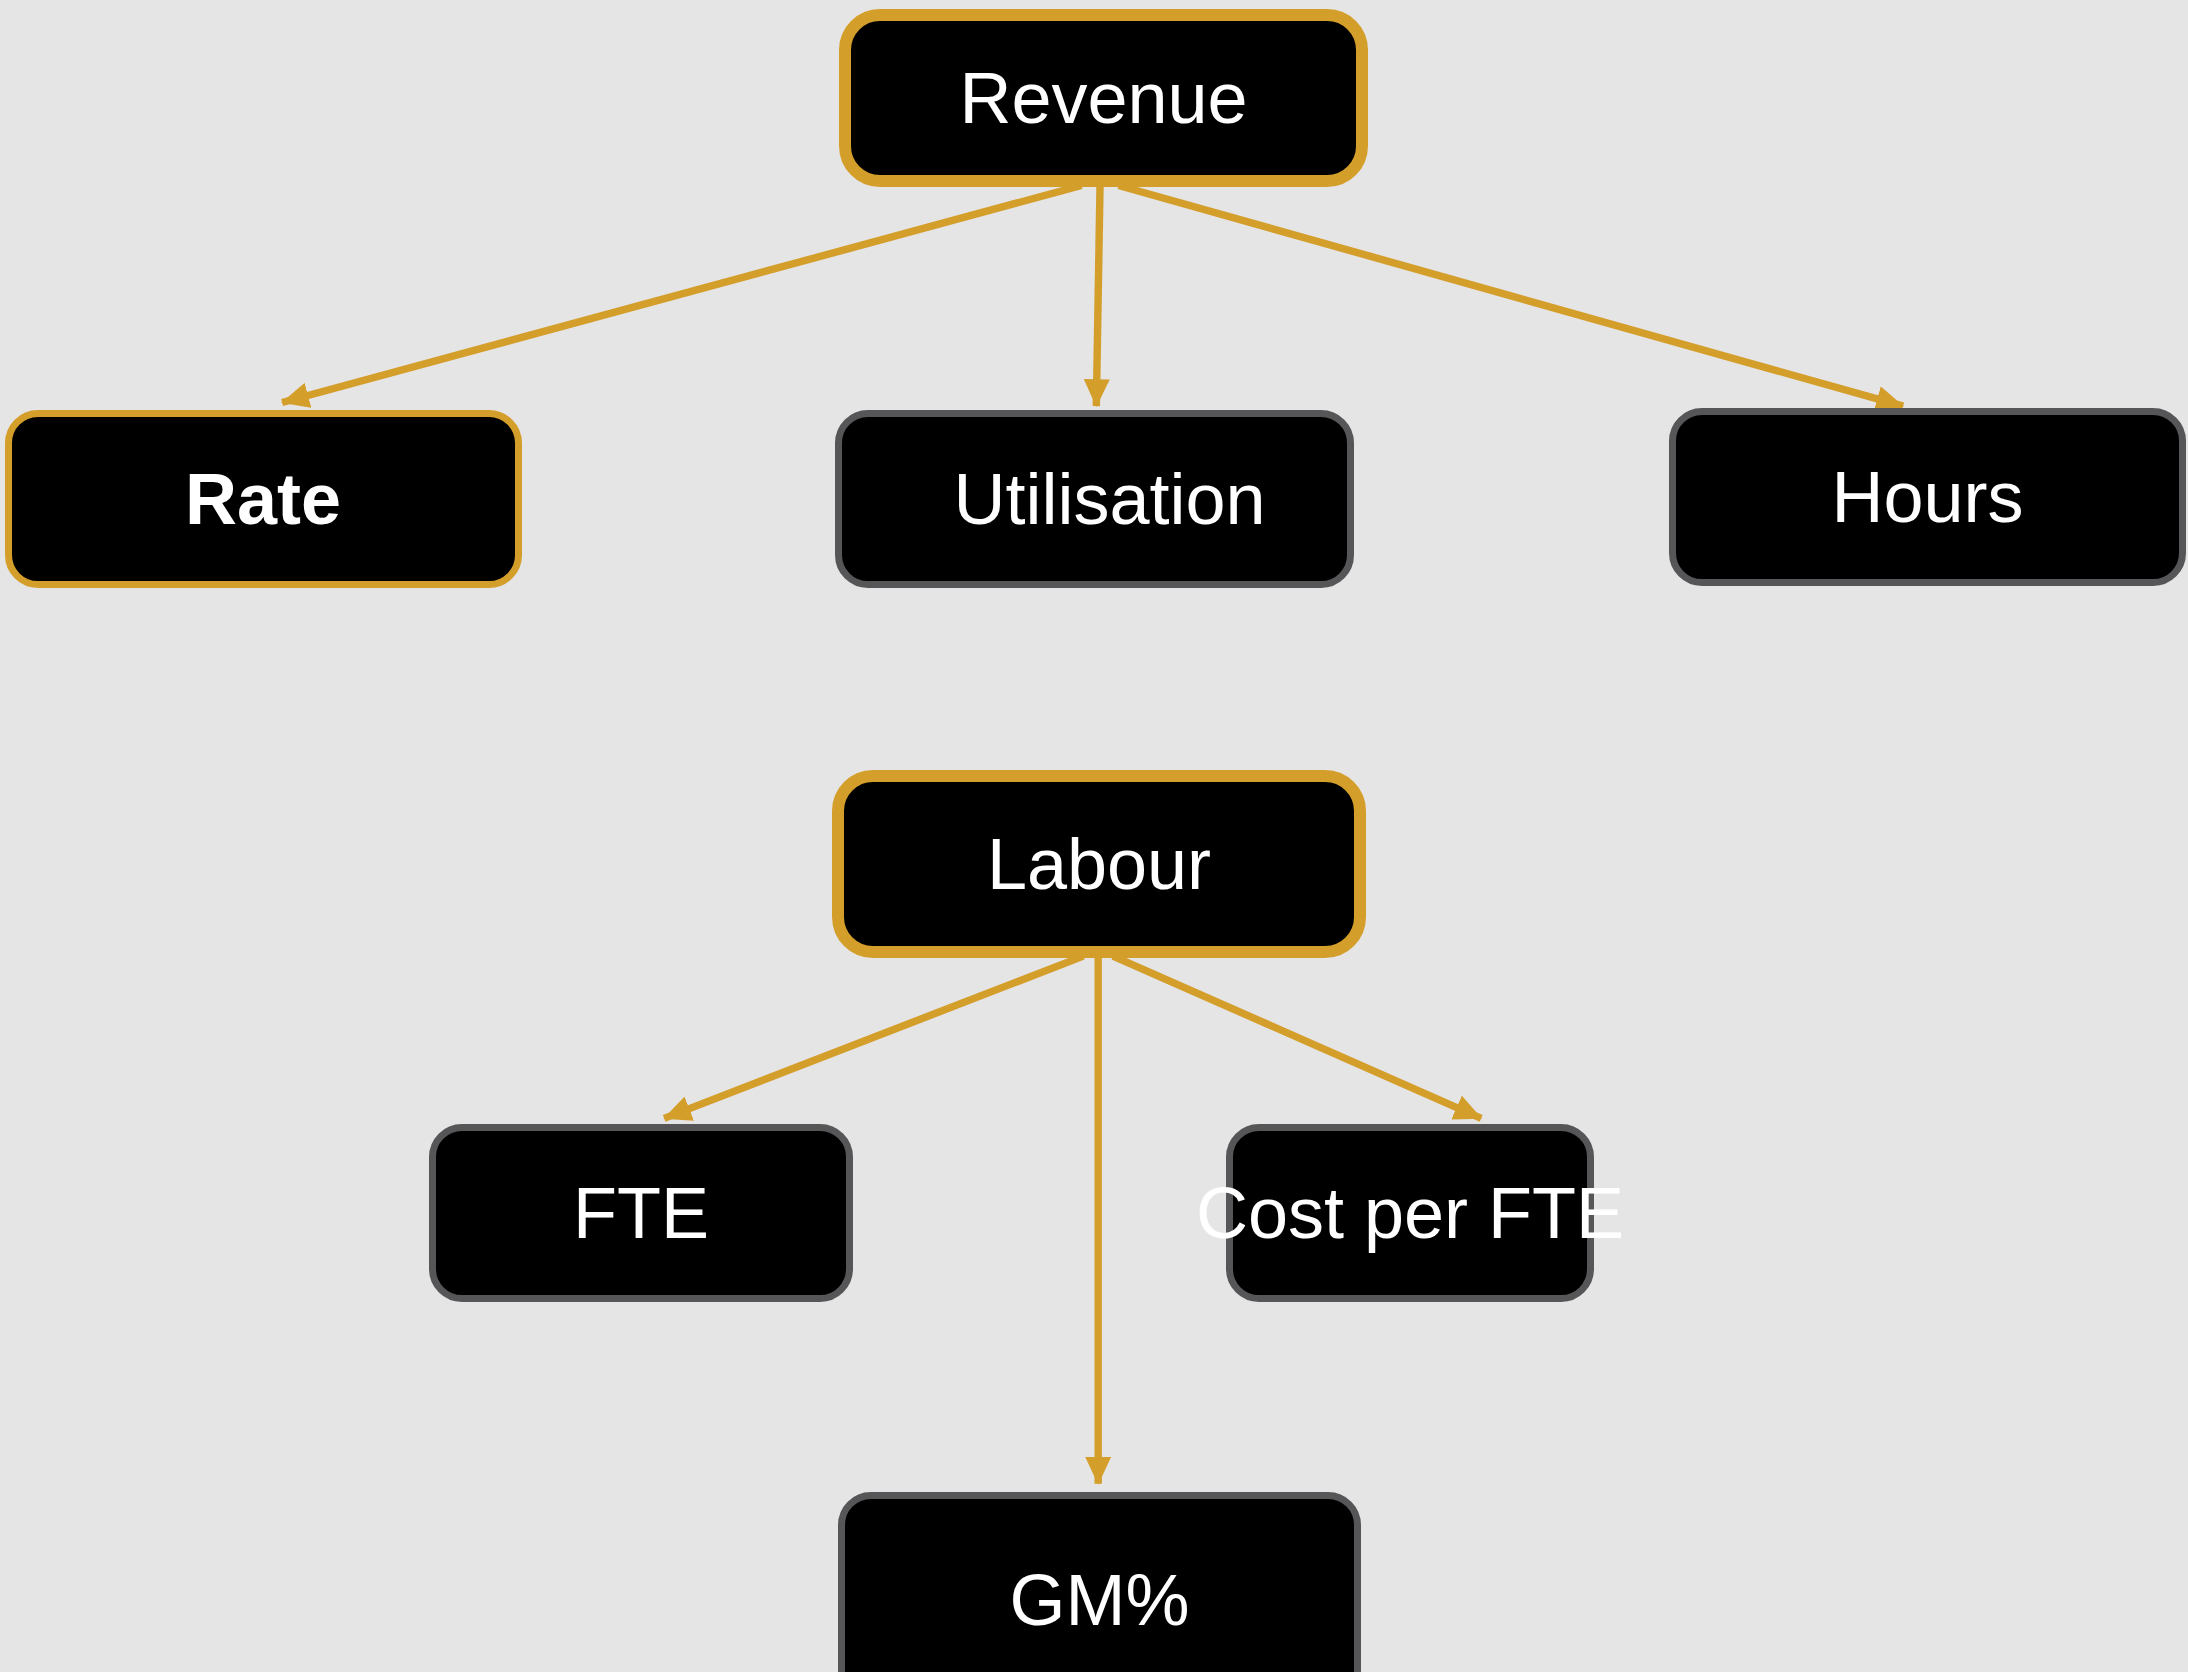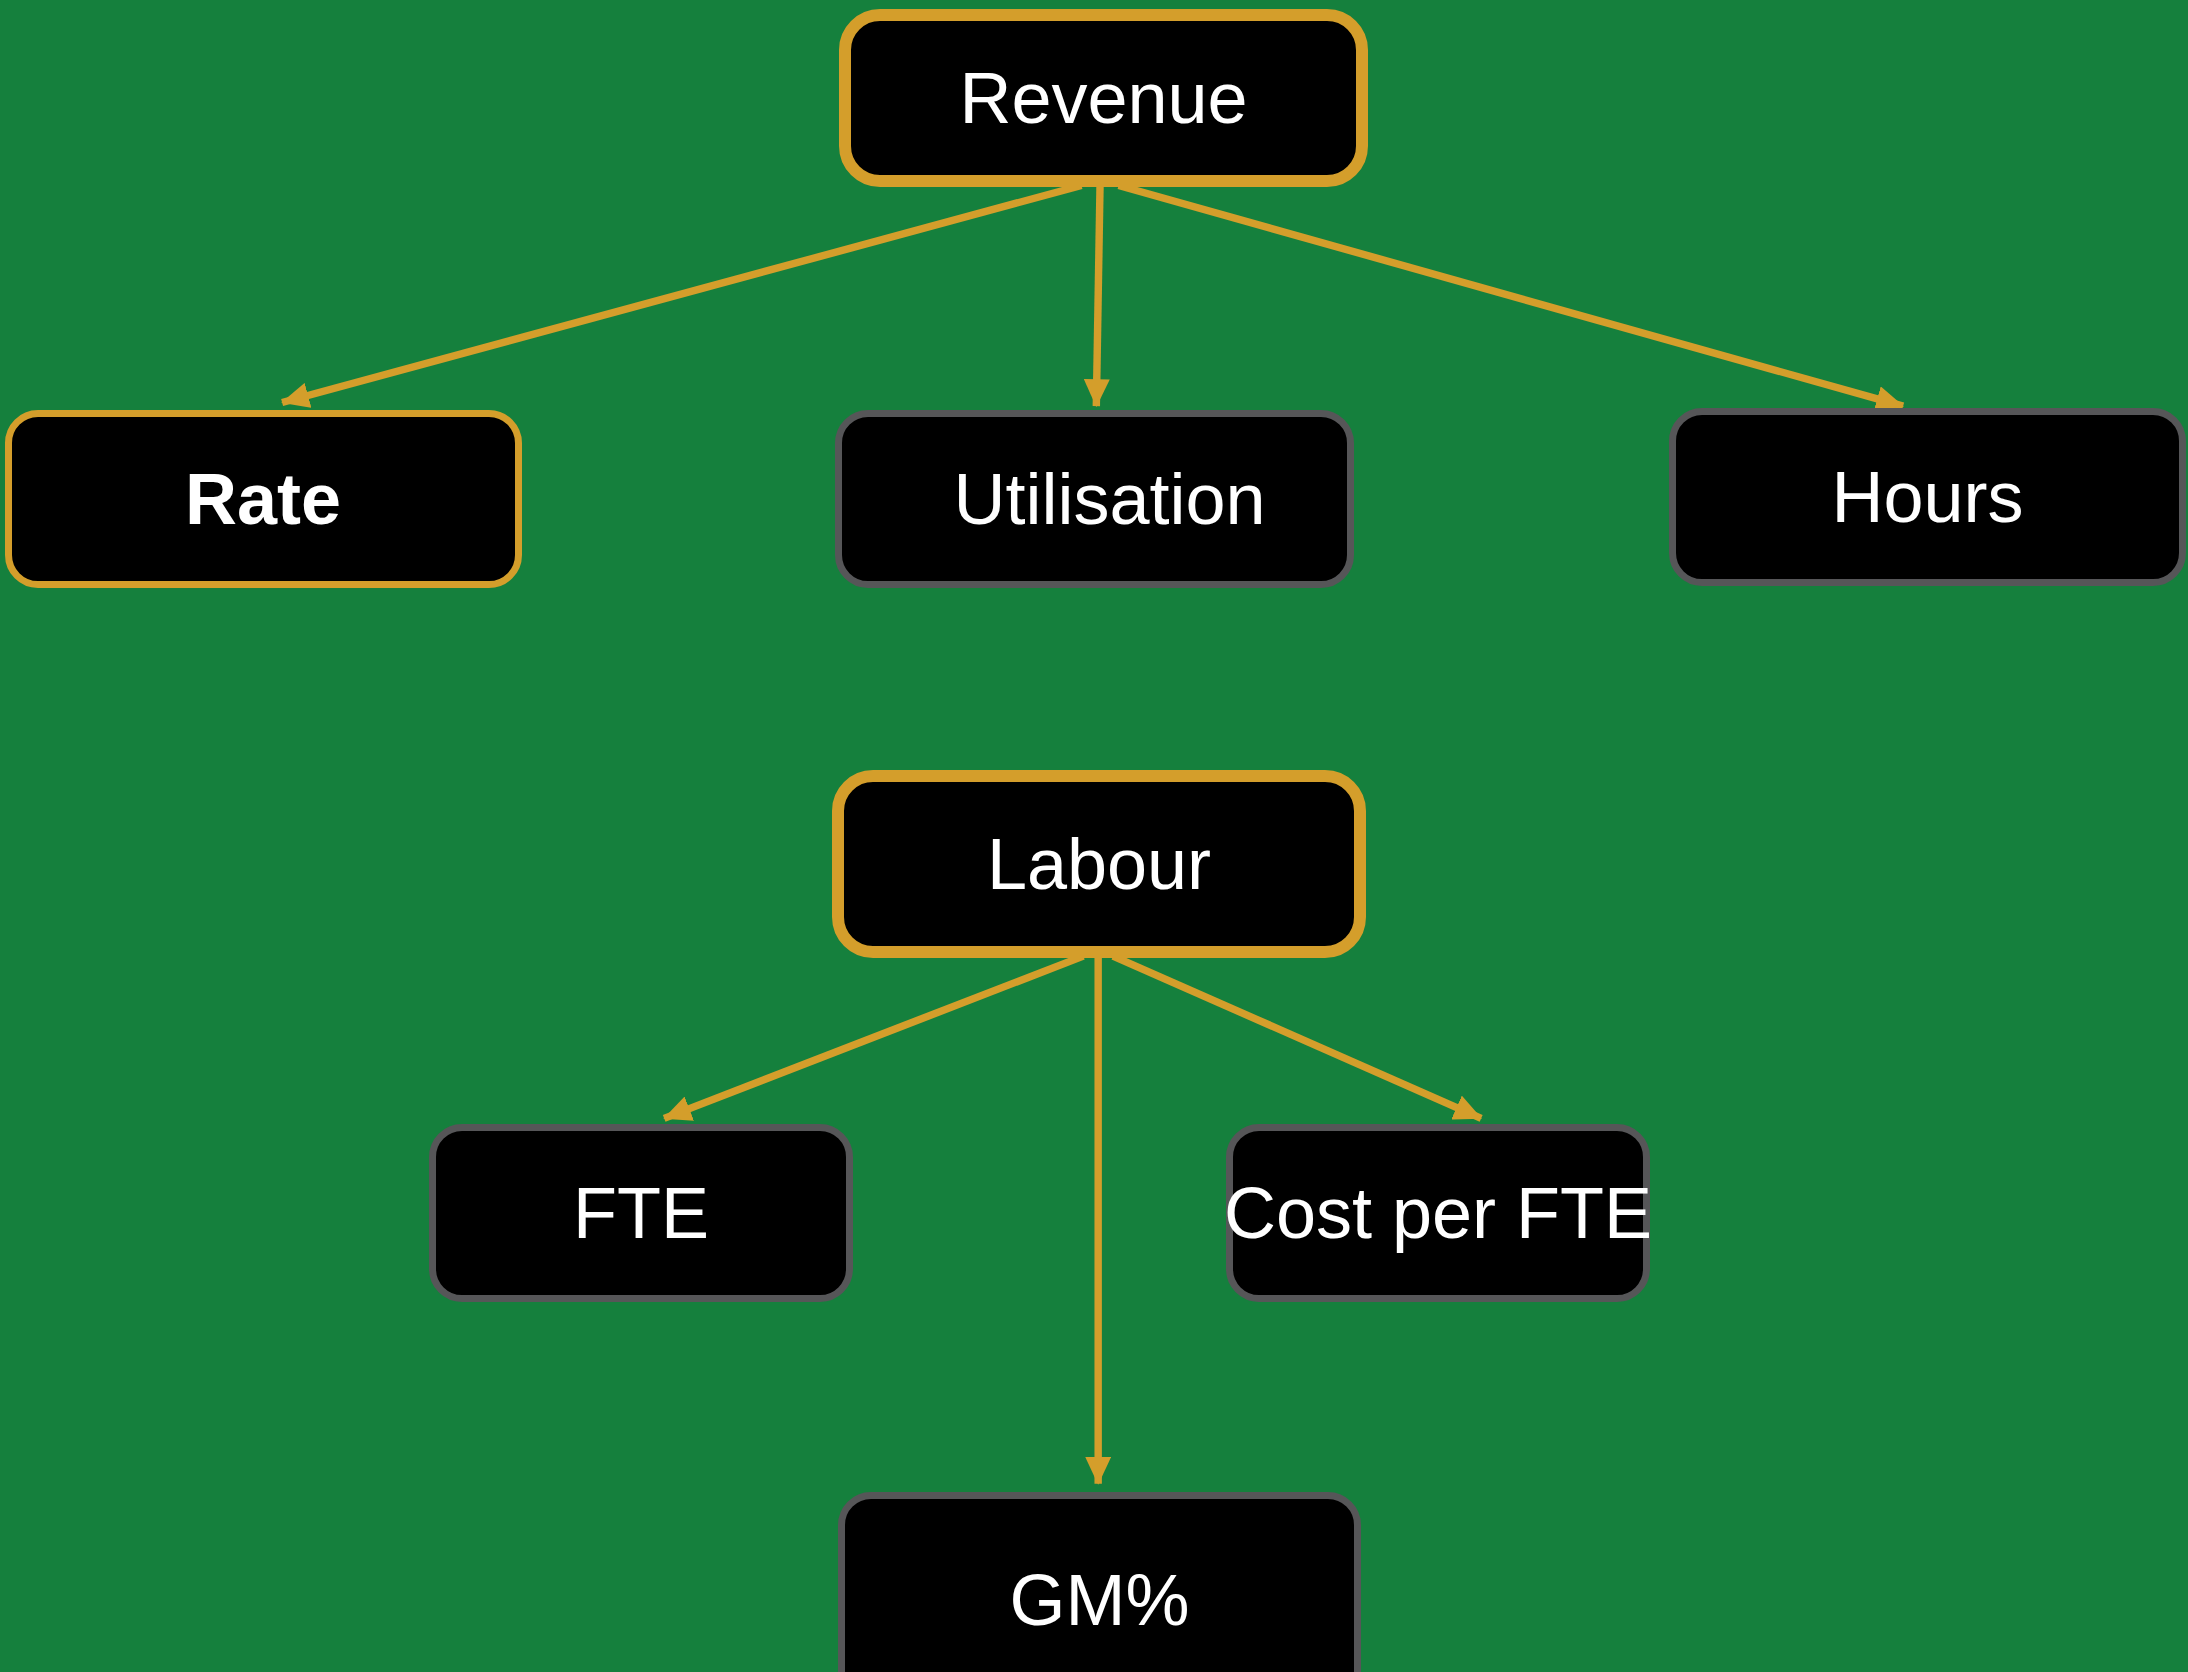--- a/index.html
+++ b/index.html
@@ -4,21 +4,21 @@
 <style>
   html, body {
     margin: 0;
     padding: 0;
     background: #000000;
   }
   #stage {
     position: relative;
     width: 2188px;
     height: 1672px;
-    background: #15803d;
+    background: #e5e5e5;
     overflow: hidden;
     font-family: "Liberation Sans", sans-serif;
   }
   #edges {
     position: absolute;
     left: 0;
     top: 0;
     width: 2188px;
     height: 1672px;
   }
@@ -46,21 +46,21 @@
   .node--muted {
     border: 7.4px solid #565658;
   }
   
   .n-revenue     { left: 839px;  top: 9.3px;   width: 529px; height: 178px; }
   .n-rate        { left: 4.6px;    top: 410px;  width: 517px; height: 178px; }
   .n-utilisation { left: 835px;  top: 410px;  width: 519px; height: 178px; padding-left: 30px; }
   .n-hours       { left: 1669px; top: 408px;  width: 517px; height: 178px; }
   .n-labour      { left: 832px;  top: 770px;  width: 534px; height: 188px; }
   .n-fte         { left: 429px;  top: 1124px; width: 424px; height: 178px; }
-  .n-cost        { left: 1226px; top: 1124px; width: 424px; height: 178px; }
+  .n-cost        { left: 1226px; top: 1124px; width: 368px; height: 178px; }
   .n-gm          { left: 838px;  top: 1492px; width: 523px; height: 216px; }
 </style>
 </head>
 <body>
 
 <div id="stage">
 
   <svg id="edges" viewBox="0 0 2359 1803" xmlns="http://www.w3.org/2000/svg">
     <defs>
       <marker id="arrowhead" markerUnits="userSpaceOnUse" markerWidth="30" markerHeight="28" refX="29" refY="14" orient="auto">

